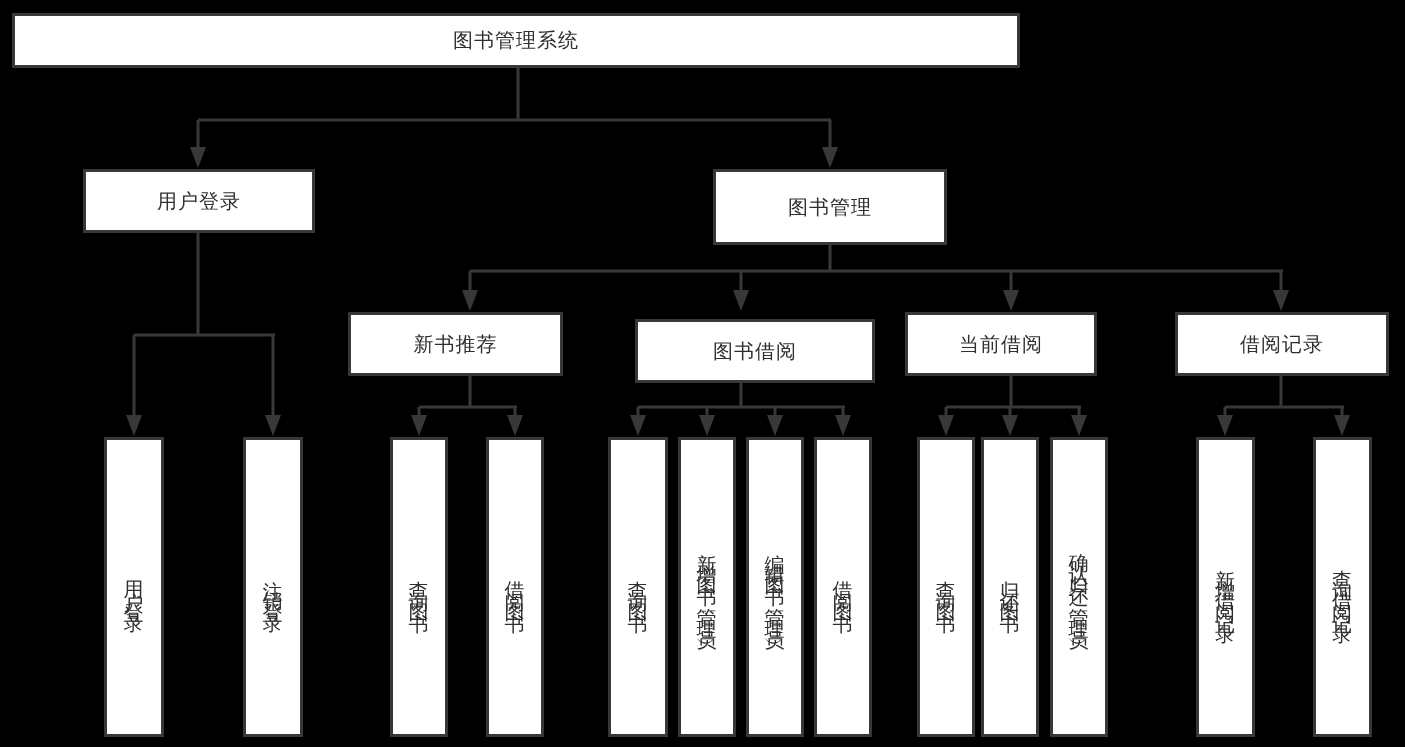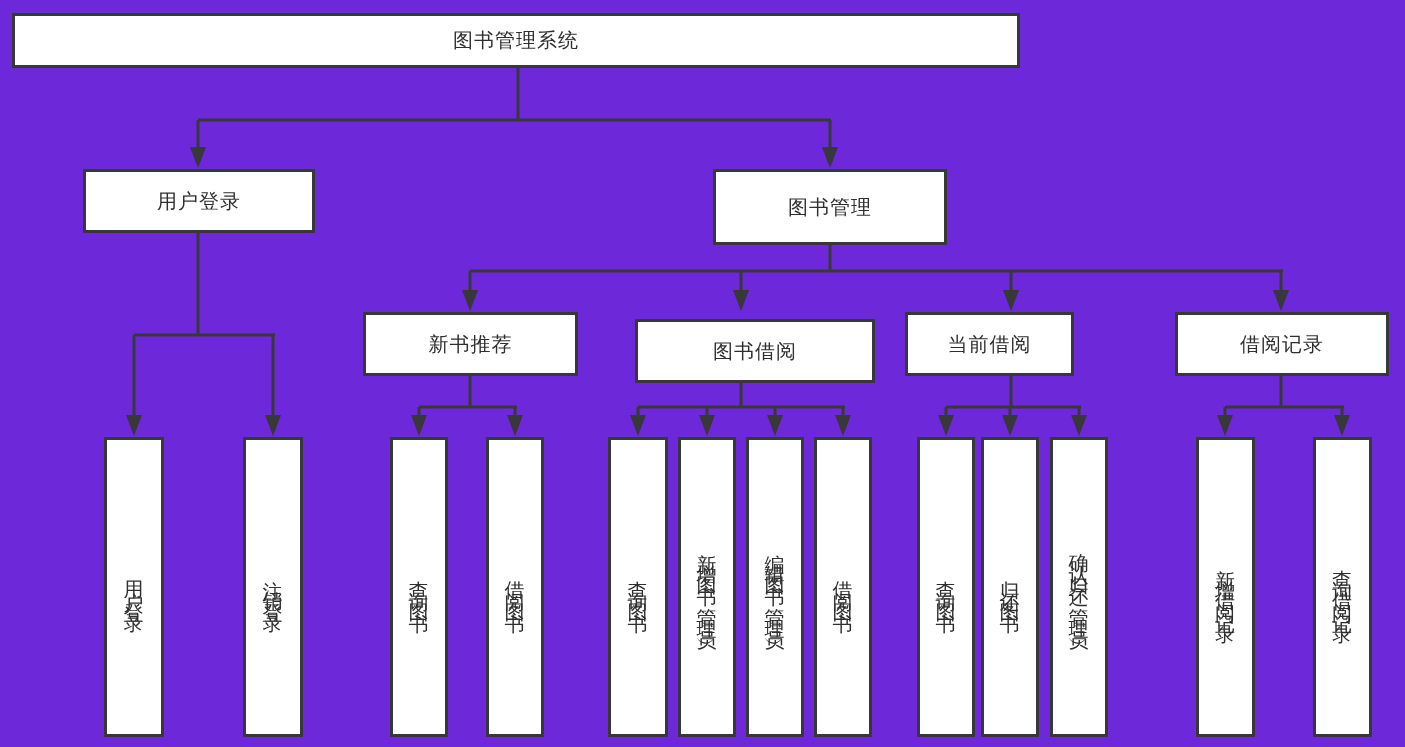--- a/index.html
+++ b/index.html
@@ -4,21 +4,21 @@
 <style>
   html, body {
     margin: 0;
     padding: 0;
     background: #ffffff;
   }
   .canvas {
     position: relative;
     width: 1405px;
     height: 747px;
-    background: #6d28d9;
+    background: #000000;
     font-family: "Liberation Sans", "DejaVu Sans", sans-serif;
     overflow: hidden;
   }
   .connectors {
     position: absolute;
     left: 0;
     top: 0;
     width: 1405px;
     height: 747px;
     z-index: 1;
@@ -121,27 +121,27 @@
     <span>图书管理系统</span>
   </div>
 
   <div class="node hnode" style="left:83px; top:169px; width:232px; height:64px;">
     <span>用户登录</span>
   </div>
   <div class="node hnode" style="left:713px; top:169px; width:234px; height:76px;">
     <span>图书管理</span>
   </div>
 
-  <div class="node hnode" style="left:363px; top:312px; width:215px; height:64px;">
+  <div class="node hnode" style="left:348px; top:312px; width:215px; height:64px;">
     <span>新书推荐</span>
   </div>
   <div class="node hnode" style="left:635px; top:319px; width:240px; height:64px;">
     <span>图书借阅</span>
   </div>
-  <div class="node hnode" style="left:905px; top:312px; width:169px; height:64px;">
+  <div class="node hnode" style="left:905px; top:312px; width:192px; height:64px;">
     <span>当前借阅</span>
   </div>
   <div class="node hnode" style="left:1175px; top:312px; width:214px; height:64px;">
     <span>借阅记录</span>
   </div>
 
   <div class="node vnode" style="left:104px; top:437px; width:60px; height:300px;">
     <span>用户登录</span>
   </div>
   <div class="node vnode" style="left:243px; top:437px; width:60px; height:300px;">

